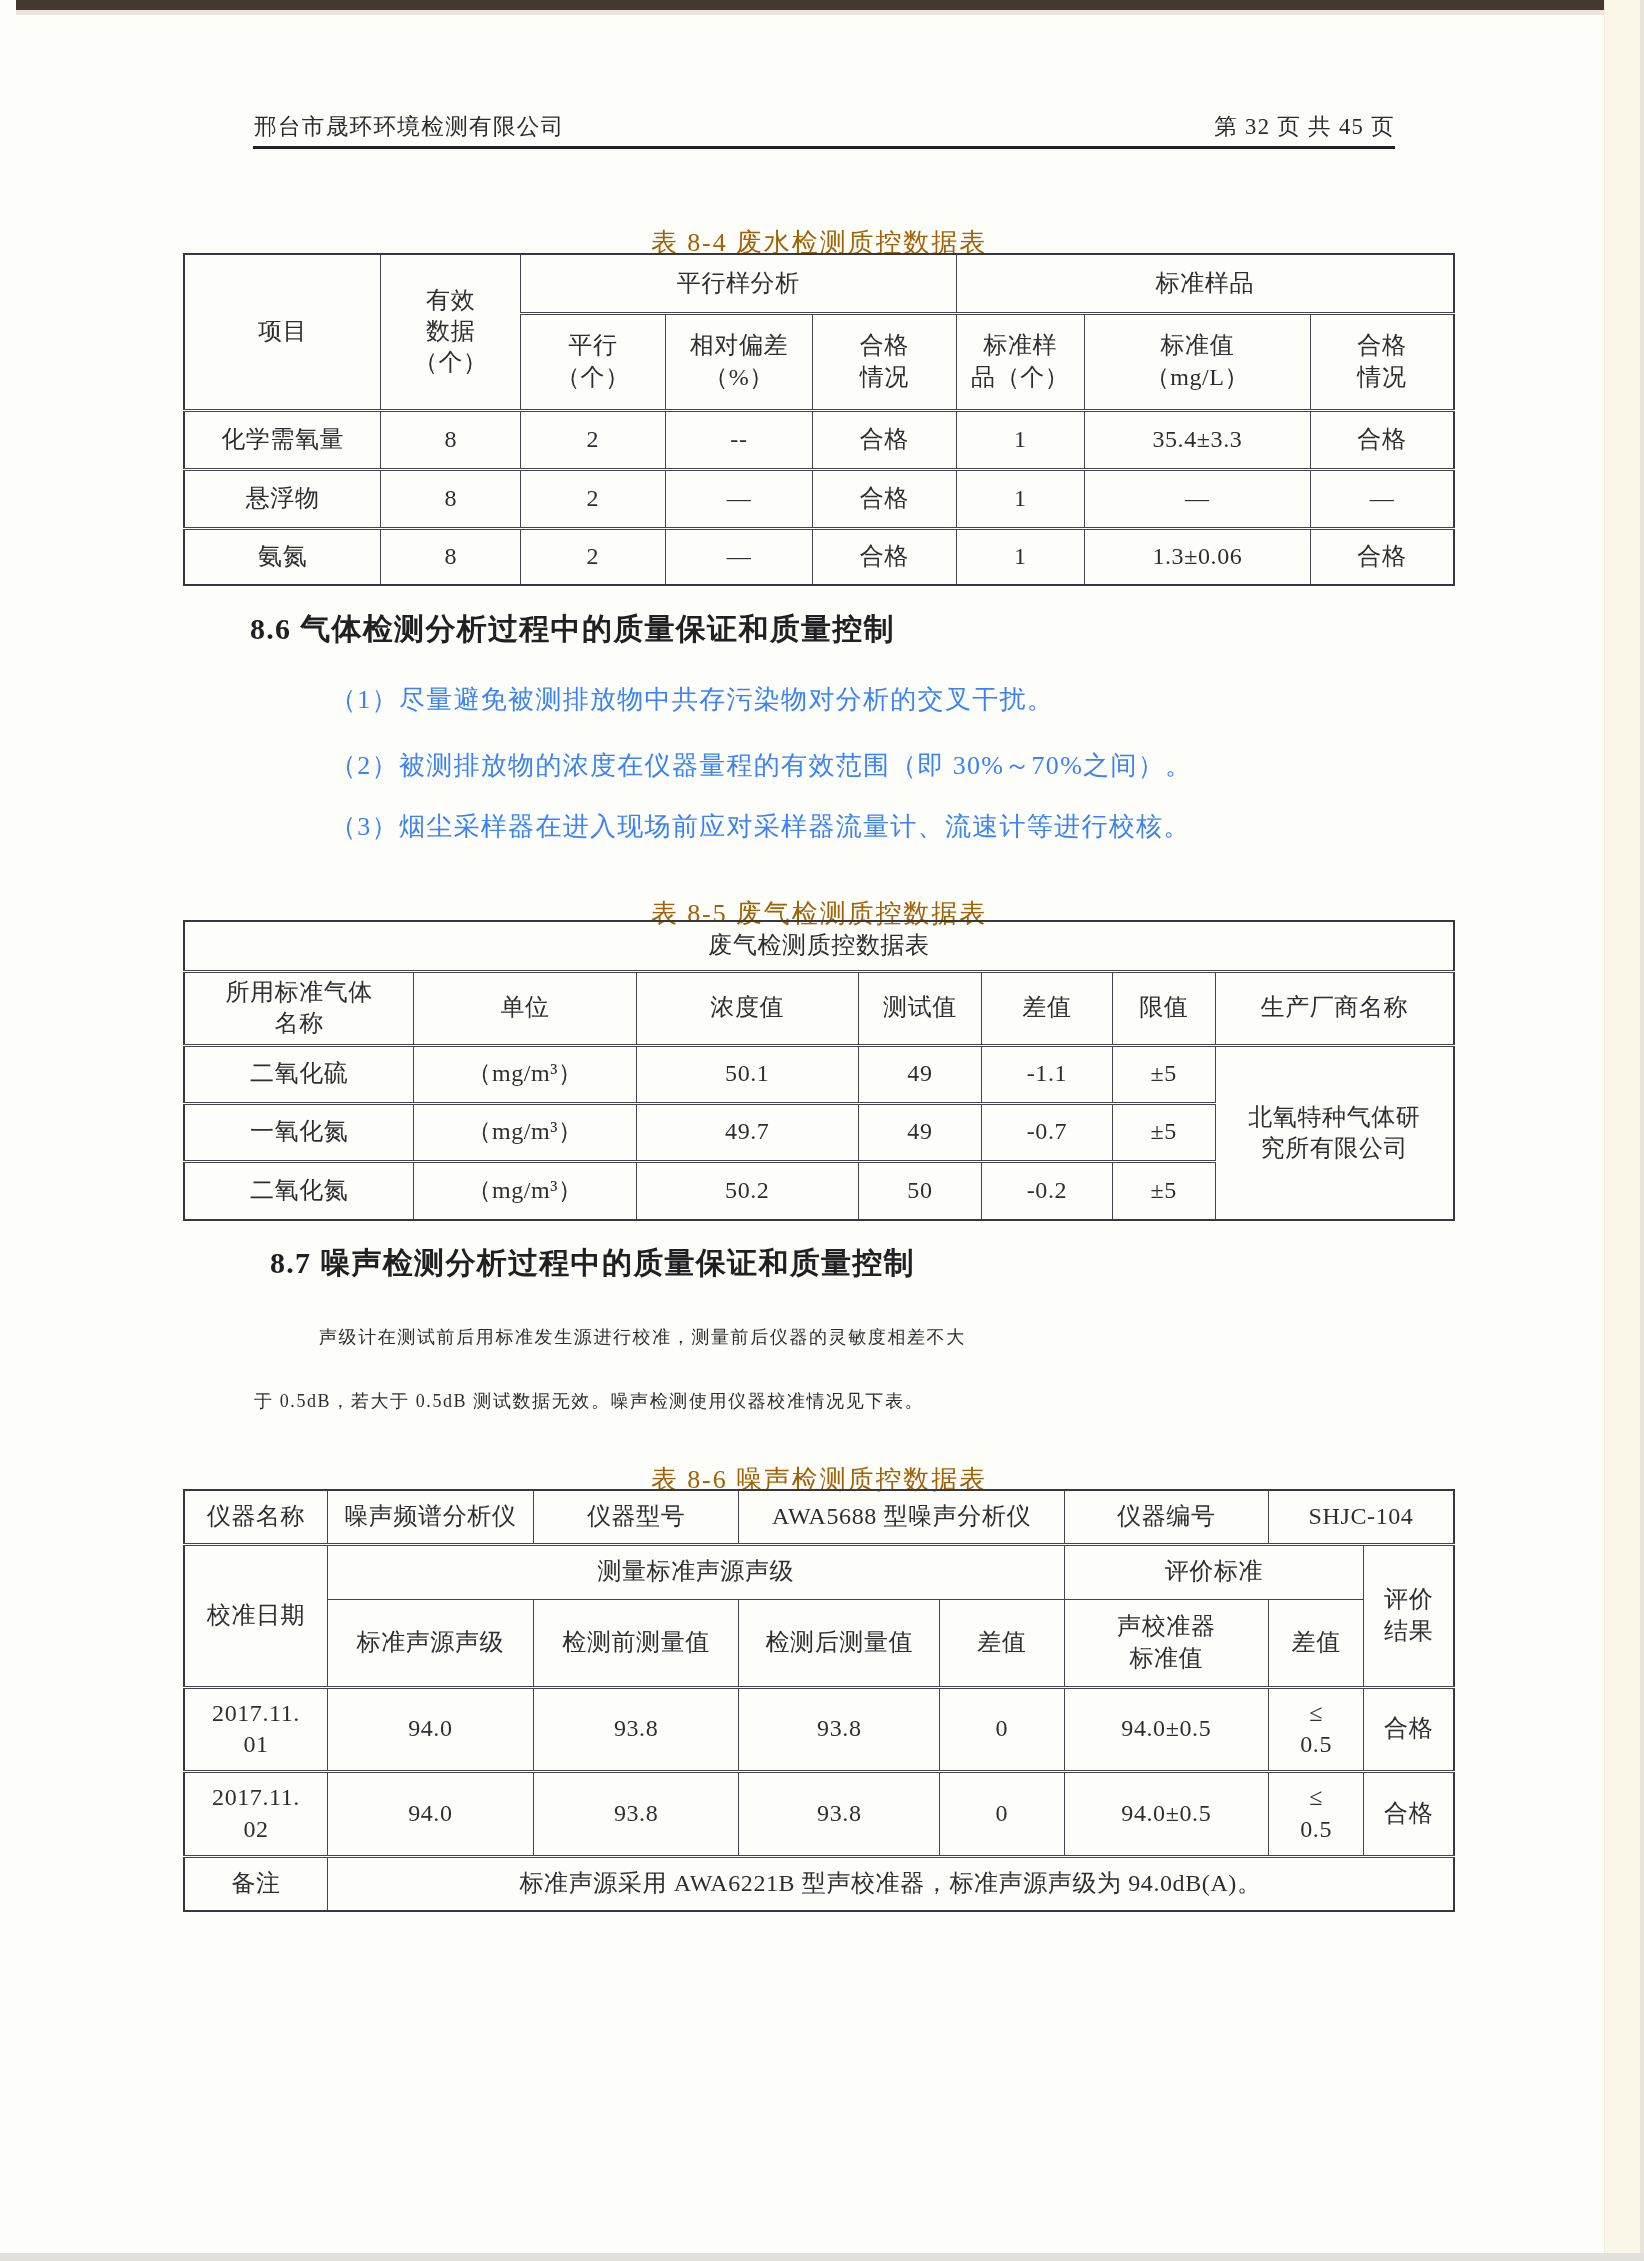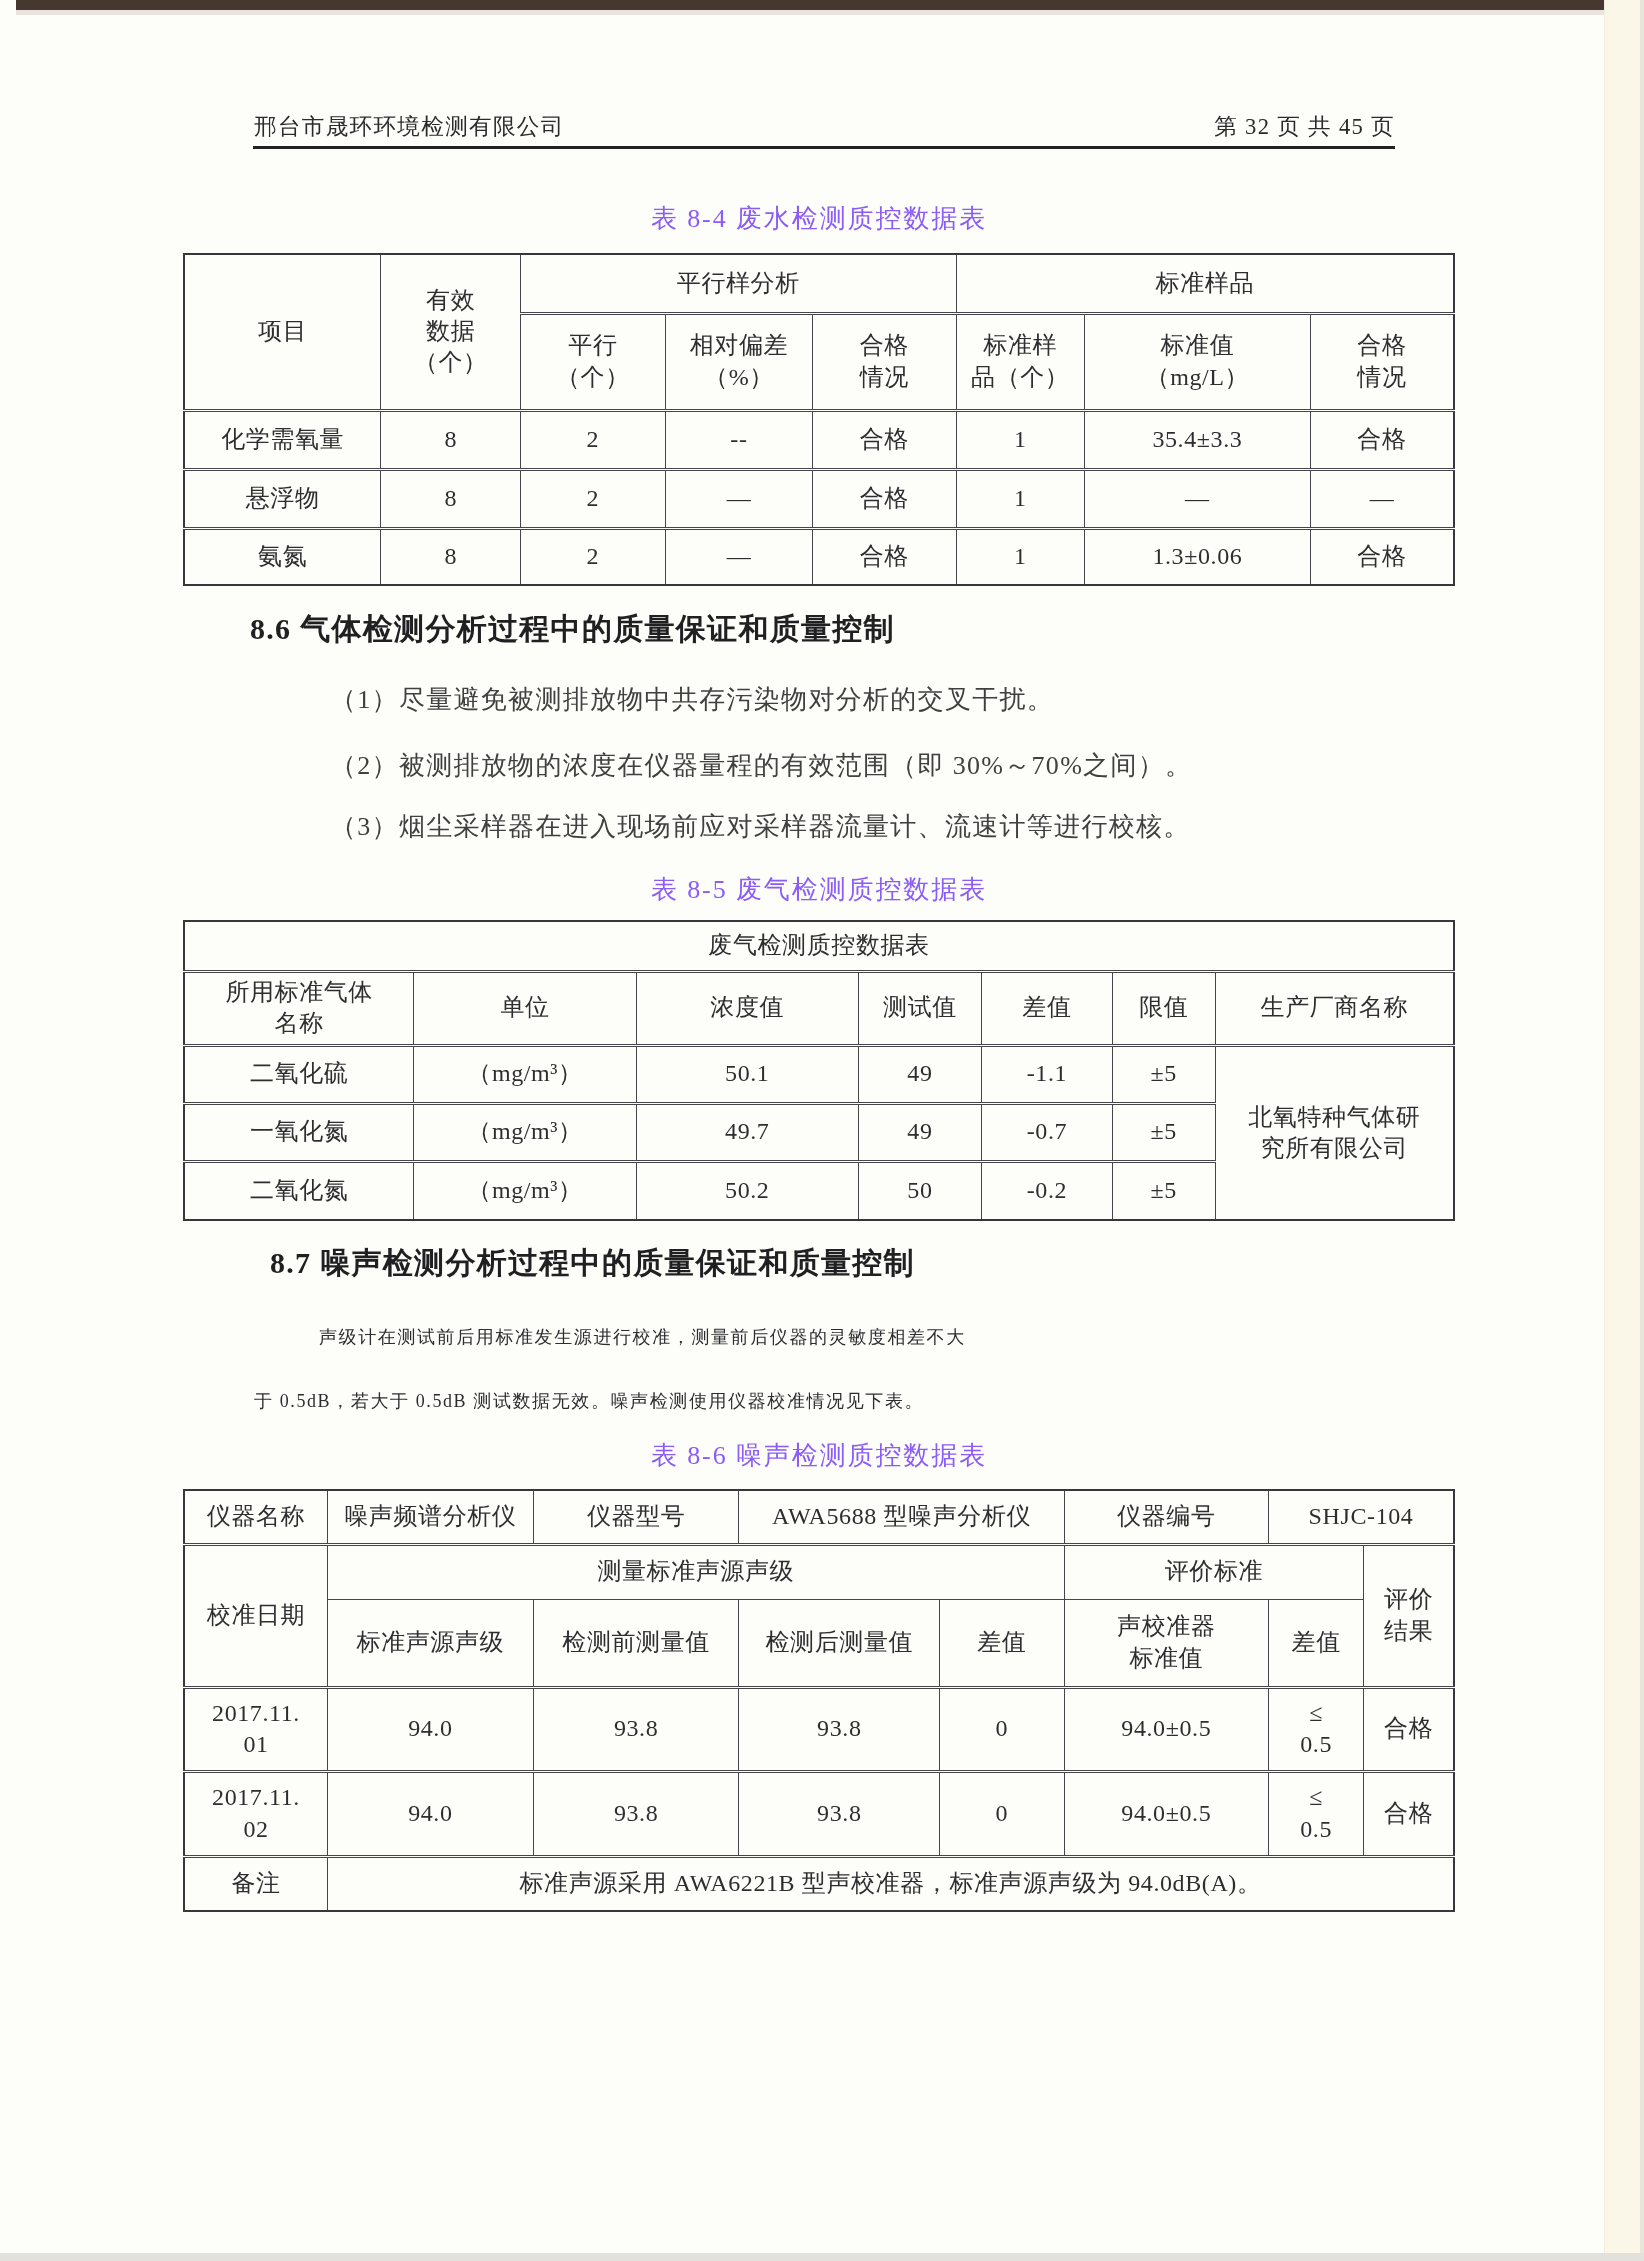--- a/index.html
+++ b/index.html
@@ -19,23 +19,23 @@
   .scan-top2{position:absolute;left:16px;top:9.7px;width:1629px;height:5.2px;background:#c9b2a9;opacity:.35;}
   .scan-right{position:absolute;top:0;left:1604px;width:41px;height:2261px;background:#faf7e9;border-left:0.6px solid #f0eddd;}
   .scan-right-edge{position:absolute;top:0;left:1640px;width:4.5px;height:2261px;background:#e8e6da;}
   .scan-bottom{position:absolute;left:0;top:2253px;width:1645px;height:8.4px;background:#e2e1dc;}
 
   
   .hdr{position:absolute;left:254px;top:111px;width:1141px;display:flex;justify-content:space-between;align-items:flex-start;font-size:22.6px;letter-spacing:1.3px;color:#2b2b2e;}
   .hdr-rule{position:absolute;left:253px;top:146px;width:1142px;height:3.2px;background:#232327;}
 
   
-  .tbl-title{position:absolute;left:183px;width:1272px;text-align:center;font-size:26px;letter-spacing:1.9px;color:#8b5cf6;}
+  .tbl-title{position:absolute;left:183px;width:1272px;text-align:center;font-size:26px;letter-spacing:1.9px;color:#a16207;margin-top:24px;}
   .sec-heading{position:absolute;left:250px;font-size:30px;font-weight:700;letter-spacing:1.3px;color:#202023;white-space:nowrap;}
-  .list-item{position:absolute;left:330px;font-size:26px;letter-spacing:1.3px;color:#404040;white-space:nowrap;}
+  .list-item{position:absolute;left:330px;font-size:26px;letter-spacing:1.3px;color:#3b82f6;white-space:nowrap;}
   .para-line{position:absolute;font-size:18px;letter-spacing:1.6px;color:#2d2d30;white-space:nowrap;}
 
   
   table.tbl{
     position:absolute;
     border-collapse:collapse;
     table-layout:fixed;
     border:2.6px solid #38383c;
   }
   table.tbl td{

